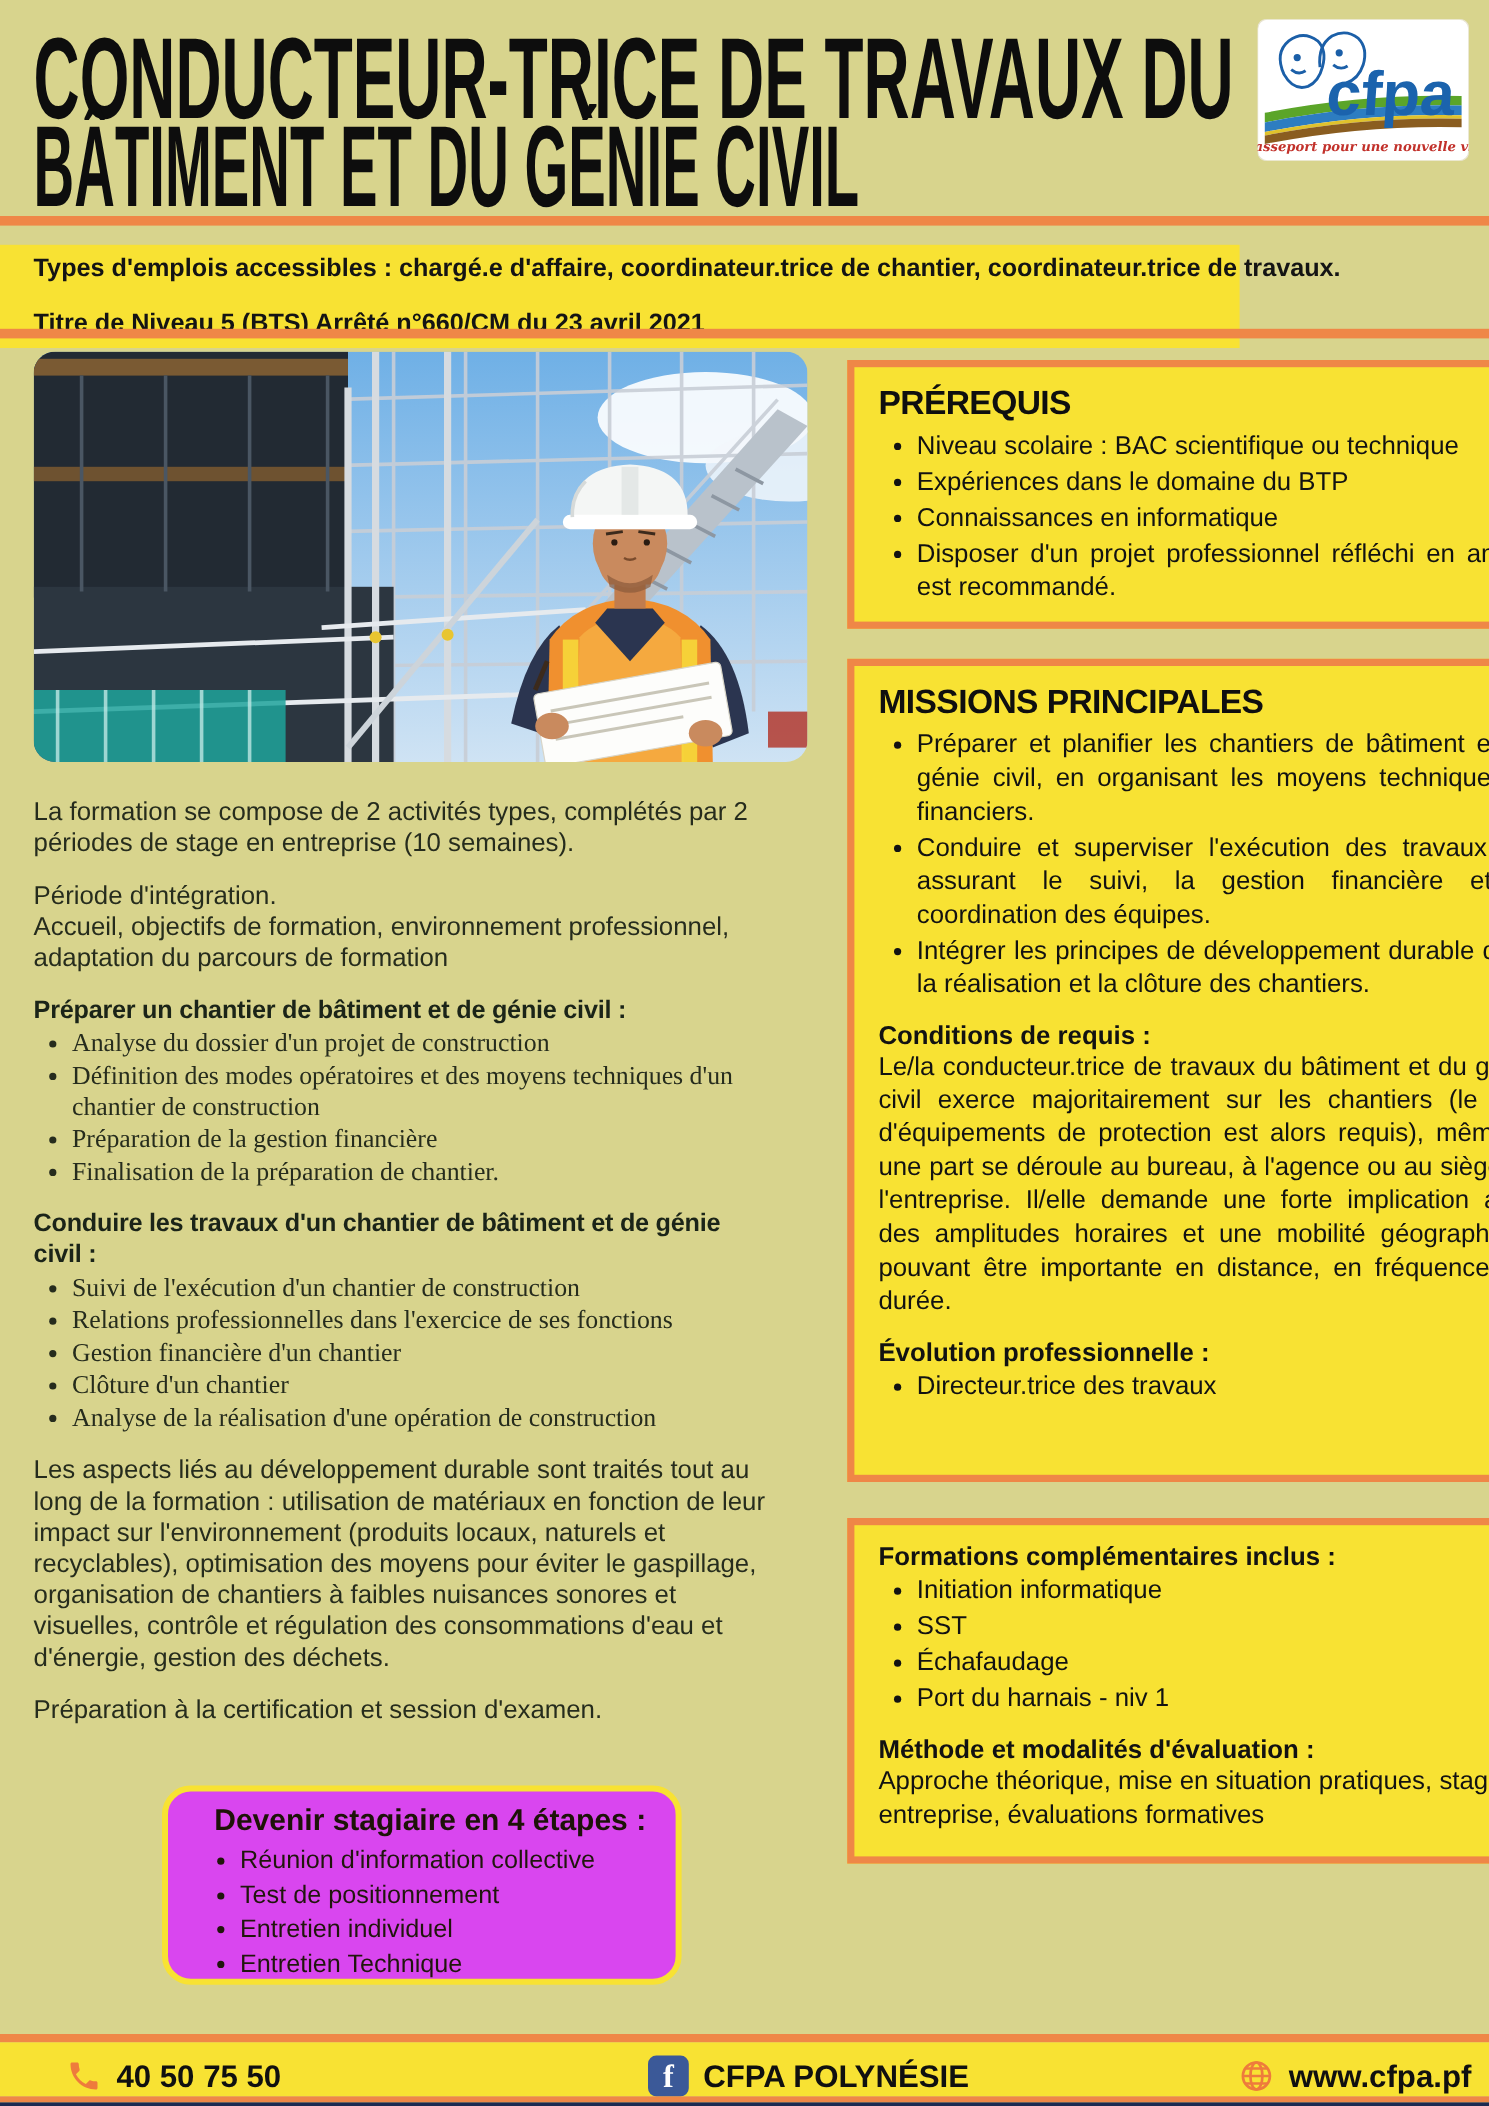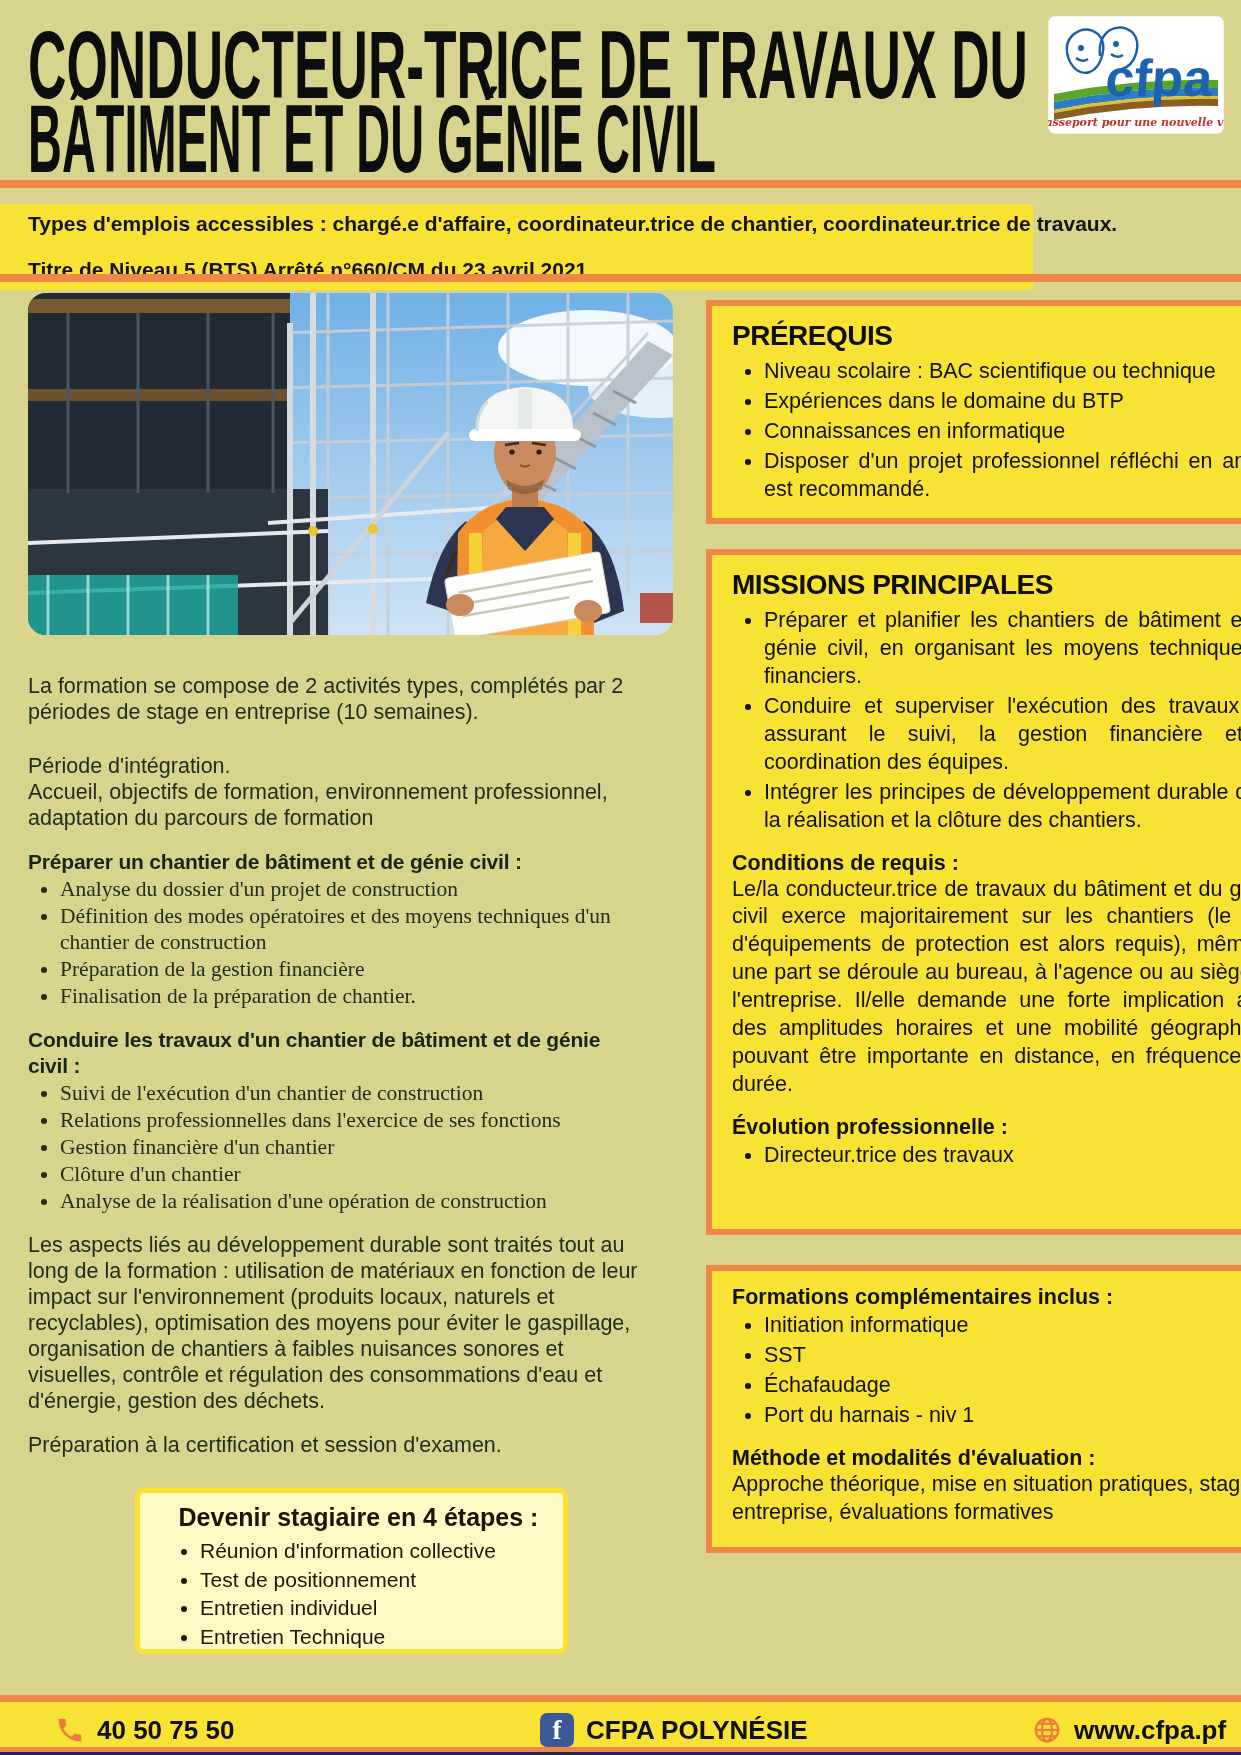--- a/index.html
+++ b/index.html
@@ -26,30 +26,30 @@
   .jobs-line  { position:absolute; left:28px; top:8px;  width:1180px; font-size:21px; font-weight:bold; color:#141414; }
   .level-line { position:absolute; left:28px; top:54px; width:1180px; font-size:21px; font-weight:bold; color:#141414; }
 
   
   .photo { position:absolute; left:28px; top:293px; width:645px; height:342px; border-radius:18px; overflow:hidden; }
   .photo svg { display:block; width:645px; height:342px; }
 
   
   .left-col { position:absolute; left:28px; top:645px; width:614px; font-size:21.5px; line-height:1.21; color:#262c1d; }
   .left-col h1 { font-size:39px; letter-spacing:-1px; line-height:1.1; color:#1b2418; font-weight:bold; }
-  .left-col .gap { margin-top:28px; }
+  .left-col .gap { margin-top:18px; }
   .left-col p.block { margin-top:18px; }
   .left-col h3 { font-size:21px; font-weight:bold; color:#1b2418; margin-top:18px; letter-spacing:-0.2px; }
   .left-col ul { list-style:disc; padding-left:32px; margin-top:2px; }
   .left-col li { margin:1px 0;font-family:Liberation Serif, serif; }
 
   
   .devenir {
     position:absolute; left:135px; top:1488px; width:433px; height:166px;
-    background:#fef9c3; border:5px solid #f8e233; border-radius:9px;
+    background:#d946ef; border:5px solid #f8e233; border-radius:24px;
     padding:10px 16px 8px 30px; color:#20160c; overflow:hidden;
   }
   .devenir h2 { text-align:center; font-size:25px; font-weight:bold; color:#1d1308; margin-bottom:6px; }
   .devenir ul { list-style:disc; padding-left:30px; font-size:21px; line-height:1.22; }
   .devenir li { margin:3px 0; }
 
   
   .ybox {
     position:absolute; left:706px; width:602px;
     background:#f8e233; border:6px solid #ef8747;

